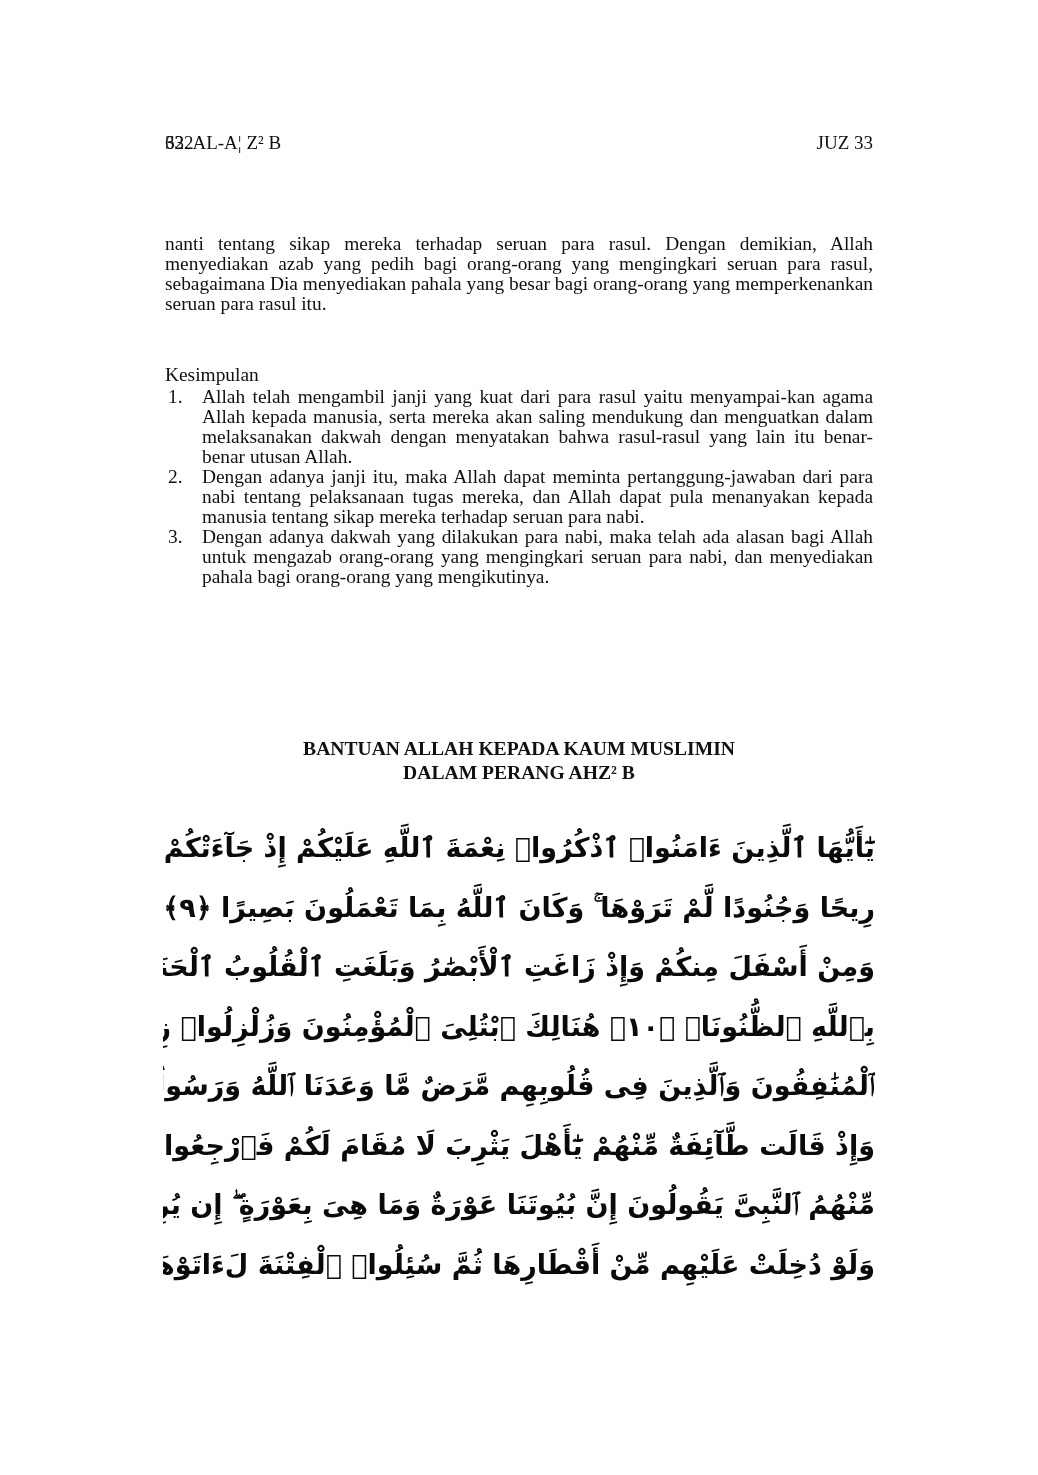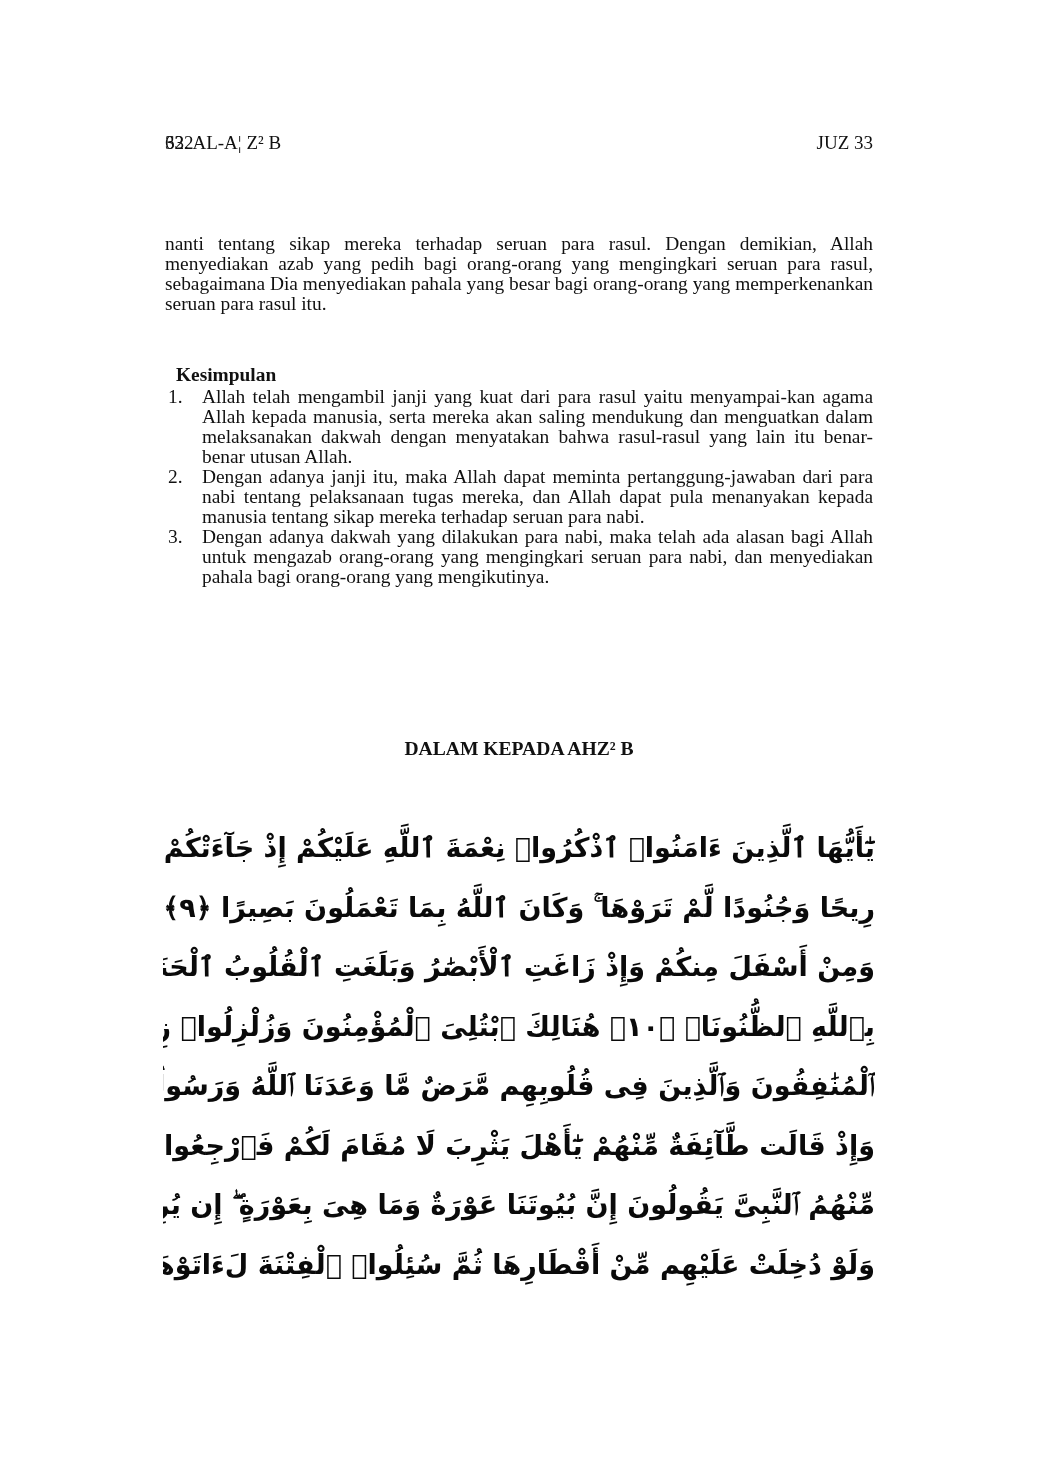--- a/index.html
+++ b/index.html
@@ -44,23 +44,23 @@
     .intro-paragraph {
       position: absolute;
       top: 234px;
       left: 0;
       width: 708px;
       margin: 0;
     }
     .section-heading {
       position: absolute;
       top: 363px;
-      left: 11px;
+      left: 0;
       margin: 0;
-      font-weight: bold;
+      font-weight: normal;
       font-size: 19.4px;
       line-height: 24px;
     }
     .conclusion-list {
       position: absolute;
       top: 387px;
       left: 0;
       width: 708px;
       margin: 0;
       padding: 0;
@@ -132,21 +132,22 @@
       <span class="item-number">2.</span>
       <span>Dengan adanya janji itu, maka Allah dapat meminta pertanggung-jawaban dari para nabi tentang pelaksanaan tugas mereka, dan Allah dapat pula menanyakan kepada manusia tentang sikap mereka terhadap seruan para nabi.</span>
     </li>
     <li>
       <span class="item-number">3.</span>
       <span>Dengan adanya dakwah yang dilakukan para nabi, maka telah ada alasan bagi Allah untuk mengazab orang-orang yang mengingkari seruan para nabi, dan menyediakan pahala bagi orang-orang yang mengikutinya.</span>
     </li>
   </ol>
 
   <h2 class="section-title">
-    <span>DALAM KEPADA AHZ² B</span>
+    <span>BANTUAN ALLAH KEPADA KAUM MUSLIMIN</span>
+    <span>DALAM PERANG AHZ² B</span>
   </h2>
 
   <div class="arabic-block" lang="ar">
     <div class="arabic-line">يَٰٓأَيُّهَا ٱلَّذِينَ ءَامَنُوا۟ ٱذْكُرُوا۟ نِعْمَةَ ٱللَّهِ عَلَيْكُمْ إِذْ جَآءَتْكُمْ جُنُودٌ فَأَرْسَلْنَا عَلَيْهِمْ</div>
     <div class="arabic-line">رِيحًا وَجُنُودًا لَّمْ تَرَوْهَا ۚ وَكَانَ ٱللَّهُ بِمَا تَعْمَلُونَ بَصِيرًا ﴿٩﴾ إِذْ جَآءُوكُم مِّن فَوْقِكُمْ</div>
     <div class="arabic-line">وَمِنْ أَسْفَلَ مِنكُمْ وَإِذْ زَاغَتِ ٱلْأَبْصَٰرُ وَبَلَغَتِ ٱلْقُلُوبُ ٱلْحَنَاجِرَ وَتَظُنُّونَ</div>
     <div class="arabic-line">بِٱللَّهِ ٱلظُّنُونَا۠ ﴿١٠﴾ هُنَالِكَ ٱبْتُلِىَ ٱلْمُؤْمِنُونَ وَزُلْزِلُوا۟ زِلْزَالًا شَدِيدًا ﴿١١﴾ وَإِذْ يَقُولُ</div>
     <div class="arabic-line">ٱلْمُنَٰفِقُونَ وَٱلَّذِينَ فِى قُلُوبِهِم مَّرَضٌ مَّا وَعَدَنَا ٱللَّهُ وَرَسُولُهُۥٓ إِلَّا غُرُورًا ﴿١٢﴾</div>
     <div class="arabic-line">وَإِذْ قَالَت طَّآئِفَةٌ مِّنْهُمْ يَٰٓأَهْلَ يَثْرِبَ لَا مُقَامَ لَكُمْ فَٱرْجِعُوا۟ ۚ وَيَسْتَـْٔذِنُ فَرِيقٌ</div>
     <div class="arabic-line">مِّنْهُمُ ٱلنَّبِىَّ يَقُولُونَ إِنَّ بُيُوتَنَا عَوْرَةٌ وَمَا هِىَ بِعَوْرَةٍ ۖ إِن يُرِيدُونَ إِلَّا فِرَارًا ﴿١٣﴾</div>

